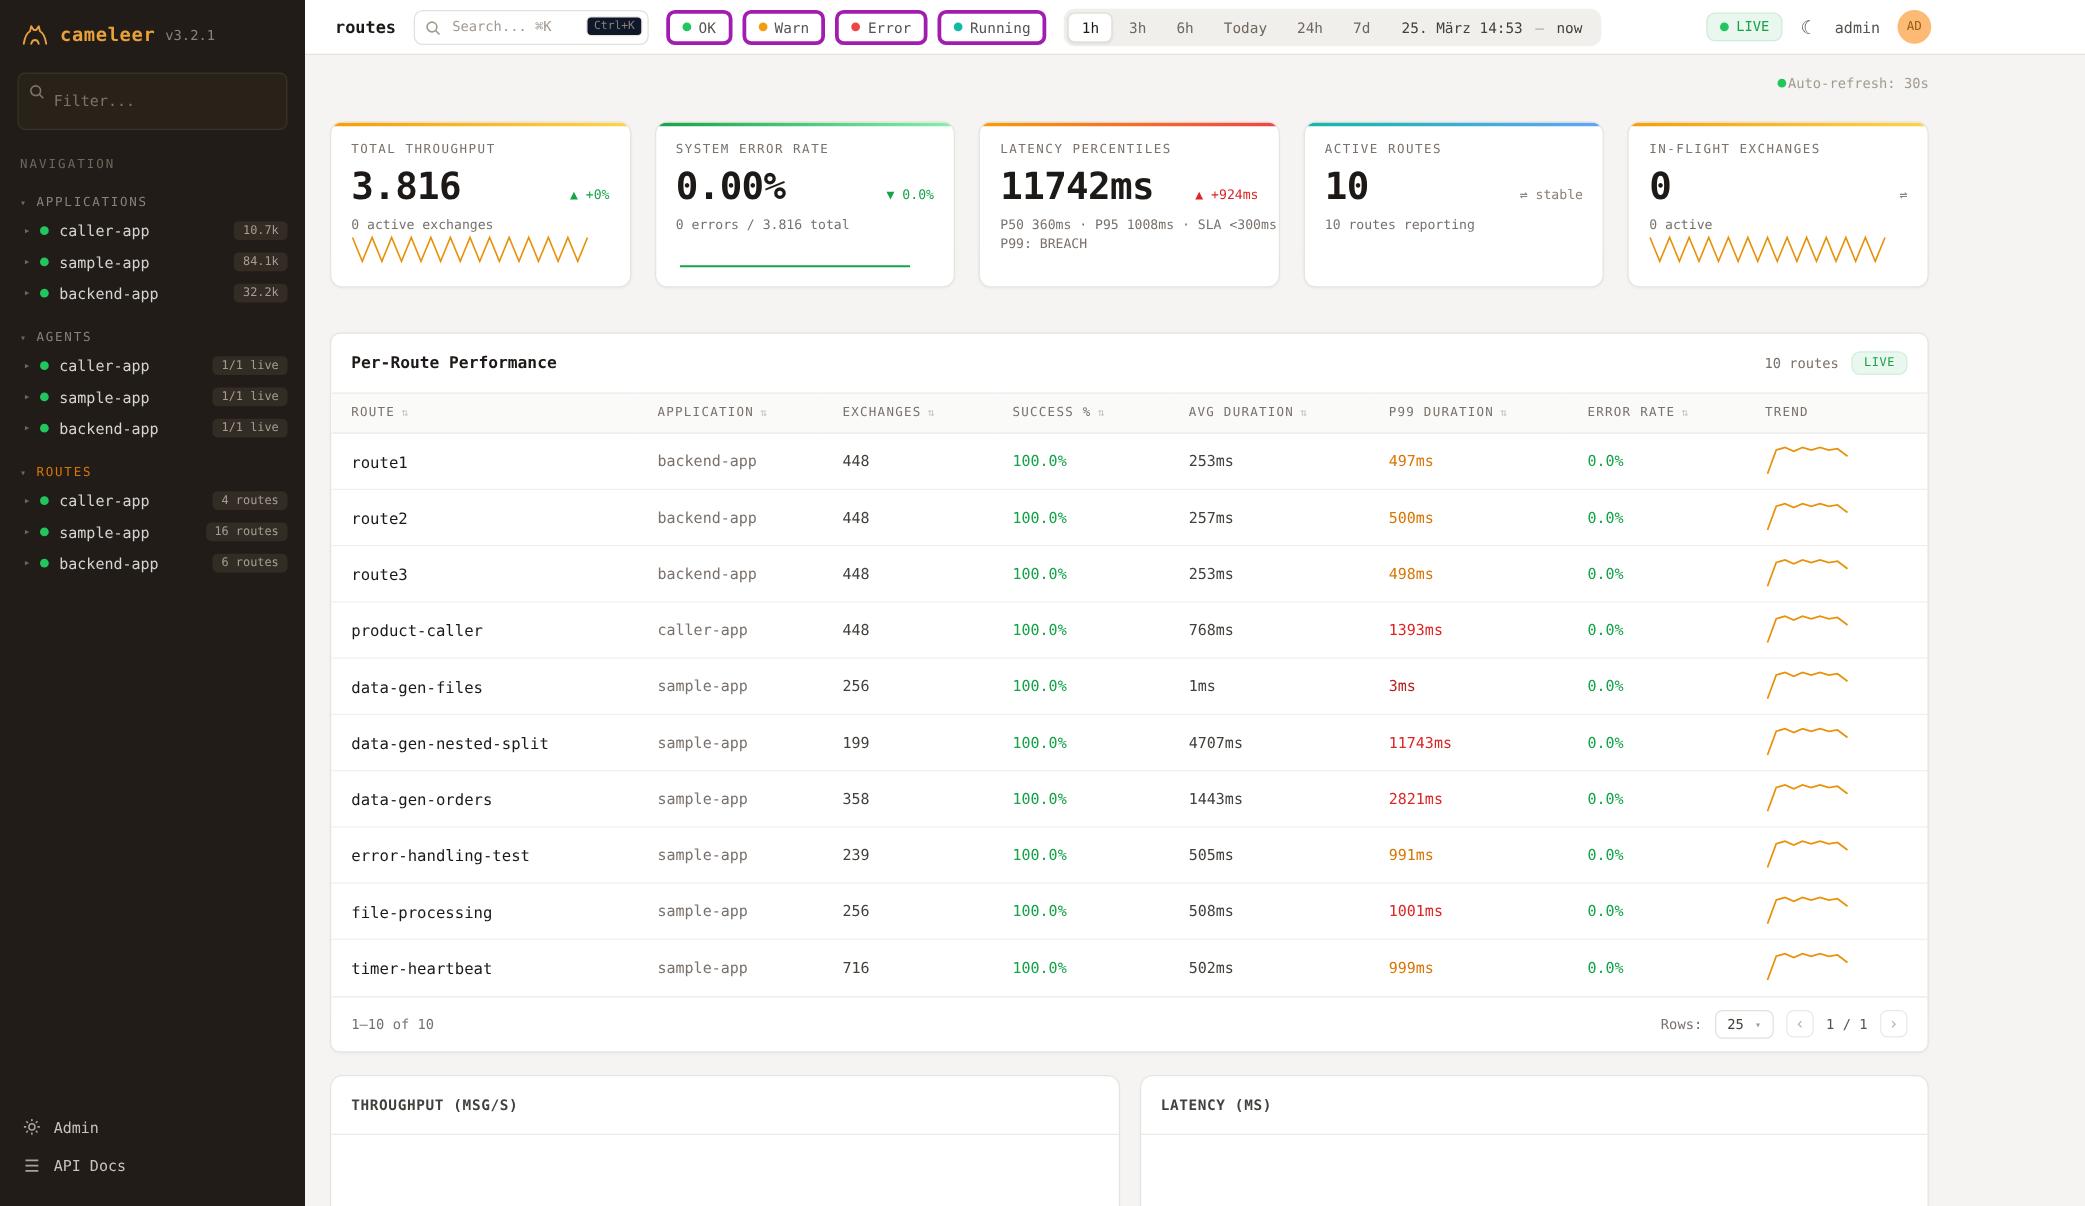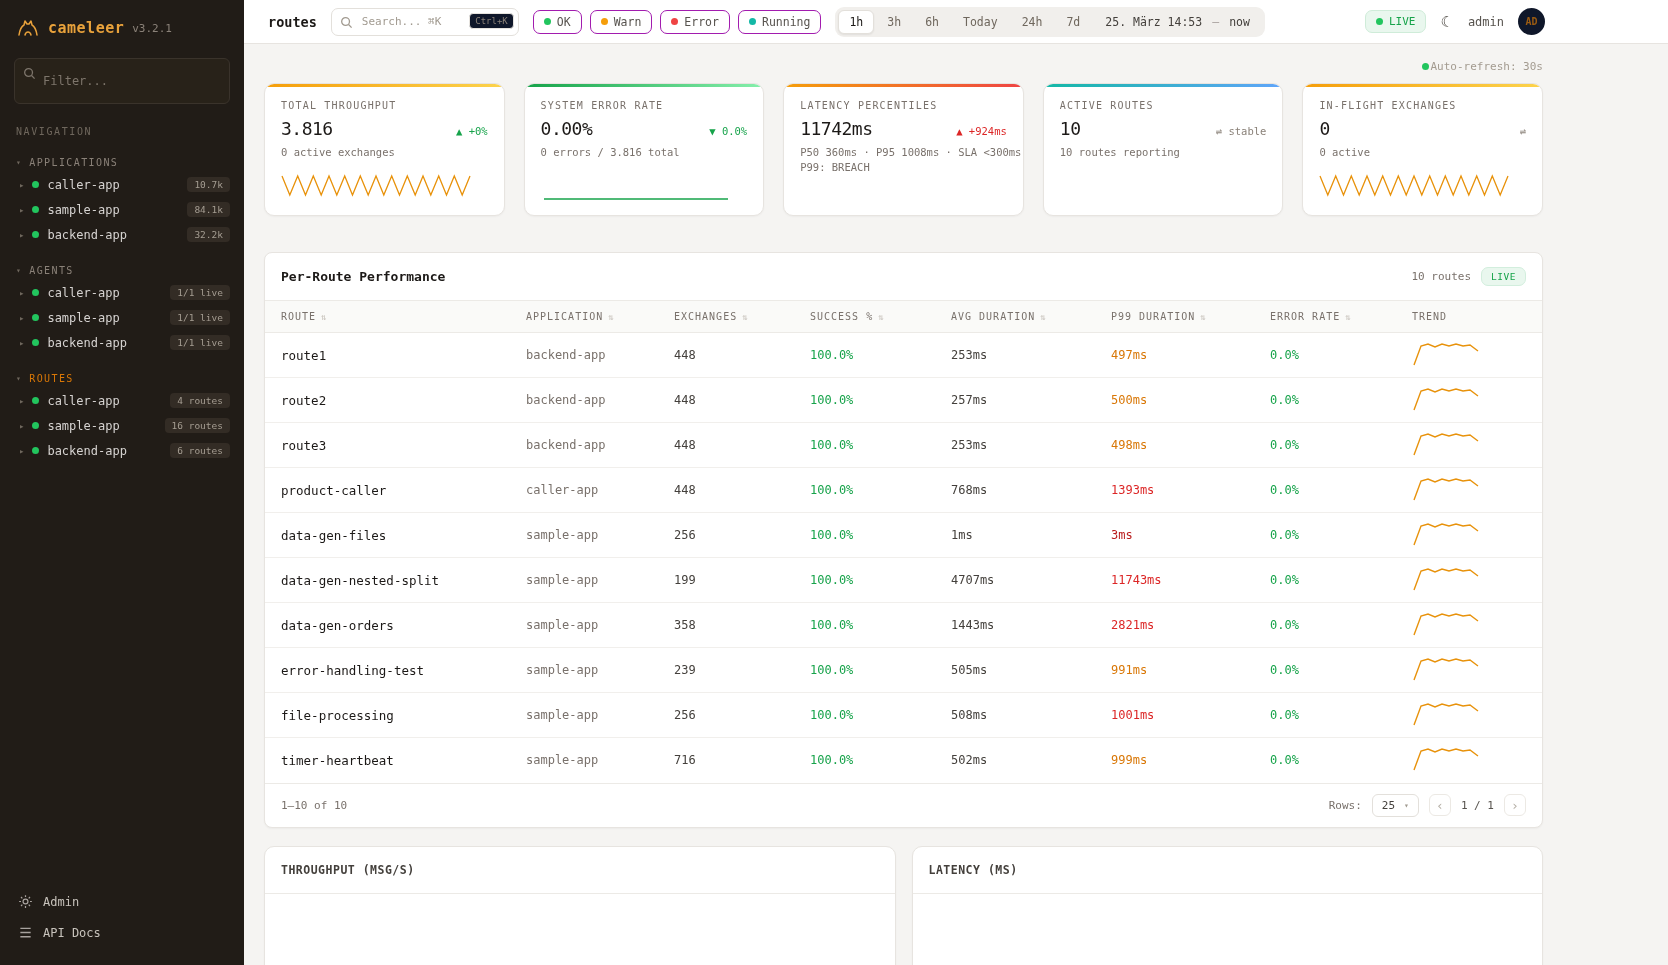--- a/index.html
+++ b/index.html
@@ -33,46 +33,46 @@
   
   .rightcol{flex:1;display:flex;flex-direction:column;min-width:0}
   .topbar{height:44px;min-height:44px;background:#fff;border-bottom:1px solid #e7e4e0;display:flex;align-items:center;gap:14px;padding:0 123px 0 24px}
   .page-title{font-weight:bold;font-size:13.5px;color:#1c1917}
   .searchbox{position:relative;width:188px;color:#a19a90}
   .search-input{width:100%;height:28px;border:1px solid #e3e0db;border-radius:7px;background:#fff;padding:0 54px 0 30px;font:inherit;font-size:11px;color:#57534e;outline:none}
   .search-input::placeholder{color:#a19a90}
   .searchbox .mag{position:absolute;left:9px;top:8px}
   .search-kbd{position:absolute;right:5px;top:5px;background:#0f172a;border:1px solid #e7e4df;border-radius:4px;font-size:9px;color:#8a8178;padding:2px 5px}
   #chips{display:flex;gap:8px}
-  .chip{display:inline-flex;align-items:center;gap:6px;border:1px solid #a21caf;border-radius:7px;padding:4px 10px;font-size:11.5px;color:#57534e;background:#fff;cursor:pointer;white-space:nowrap}
+  .chip{display:inline-flex;align-items:center;gap:6px;border:3px solid #a21caf;border-radius:7px;padding:4px 10px;font-size:11.5px;color:#57534e;background:#fff;cursor:pointer;white-space:nowrap}
   .chip-dot{width:7px;height:7px;border-radius:50%}
   .seg{display:flex;align-items:center;background:#f1efec;border-radius:9px;padding:3px;gap:2px}
   .seg-btn{padding:4px 10px;border-radius:6px;font-size:11.5px;color:#6f675d;cursor:pointer;border:1px solid transparent;white-space:nowrap}
   .seg-btn.active{background:#fff;color:#1c1917;border-color:#e3e0db;box-shadow:0 1px 2px rgba(0,0,0,.07)}
   .seg-date{padding:0 12px;font-size:11.5px;color:#44403c;display:flex;gap:10px;align-items:center;white-space:nowrap;cursor:pointer}
   .seg-sep{color:#a8a29e}
   .flex-spacer{flex:1}
   .live-chip{display:inline-flex;align-items:center;gap:6px;background:#e9f7ee;border:1px solid #cfecd9;border-radius:7px;padding:4px 10px;font-size:11px;color:#16a34a;cursor:pointer;white-space:nowrap}
   .live-dot{width:7px;height:7px;border-radius:50%;background:#22c55e}
   .moon{font-size:15px;color:#57534e;cursor:pointer;font-family:"DejaVu Sans",sans-serif}
   .user-name{font-size:12px;color:#57534e;cursor:pointer}
-  .avatar{width:27px;height:27px;border-radius:50%;background:#0f172a;color:#9a5b12;font-size:10px;font-weight:bold;display:inline-flex;align-items:center;justify-content:center;cursor:pointer}
+  .avatar{width:27px;height:27px;border-radius:50%;background:#fdba74;color:#9a5b12;font-size:10px;font-weight:normal;display:inline-flex;align-items:center;justify-content:center;cursor:pointer}
 
   
   .main{flex:1;overflow:hidden;padding:0 125px 0 20px;background:#f5f4f2}
   .refresh-row{display:flex;justify-content:flex-end;align-items:center;gap:1px;padding-top:16px;font-size:11px;color:#a39b90}
   .refresh-dot{width:7px;height:7px;border-radius:50%;background:#22c55e}
 
-  .kpi-grid{margin-top:10px;display:grid;grid-template-columns:repeat(5,1fr);gap:19px}
+  .kpi-grid{margin-top:24px;display:grid;grid-template-columns:repeat(5,1fr);gap:19px}
   .kpi-card{background:#fff;border:1px solid #e7e4e0;border-radius:10px;overflow:hidden;position:relative;height:133px;box-shadow:0 1px 2px rgba(0,0,0,.04)}
   .kpi-accent{height:3px;width:100%}
   .kpi-body{padding:13px 16px 10px}
   .kpi-label{font-size:10px;letter-spacing:1.2px;color:#79716b;white-space:nowrap}
   .kpi-valrow{display:flex;align-items:baseline;justify-content:space-between;margin-top:7px}
-  .kpi-value{font-size:18px;font-weight:normal;letter-spacing:-.5px;color:#1c1917}
+  .kpi-value{font-size:30px;font-weight:bold;letter-spacing:-.5px;color:#1c1917}
   .kpi-delta{font-size:10.5px;white-space:nowrap}
   .kpi-sub{font-size:10.5px;color:#79716b;margin-top:7px;white-space:nowrap}
   .kpi-sub + .kpi-sub{margin-top:3px}
   .kpi-spark{position:absolute;left:16px;right:16px;bottom:10px;height:36px}
 
   .panel{margin-top:36px;background:#fff;border:1px solid #e7e4e0;border-radius:8px;box-shadow:0 1px 2px rgba(0,0,0,.04);overflow:hidden}
   .panel-head{display:flex;align-items:center;justify-content:space-between;padding:14px 16px}
   .panel-title{font-size:13px;font-weight:bold}
   .panel-head-right{display:flex;align-items:center;gap:10px}
   .routes-count{font-size:11px;color:#79716b}

